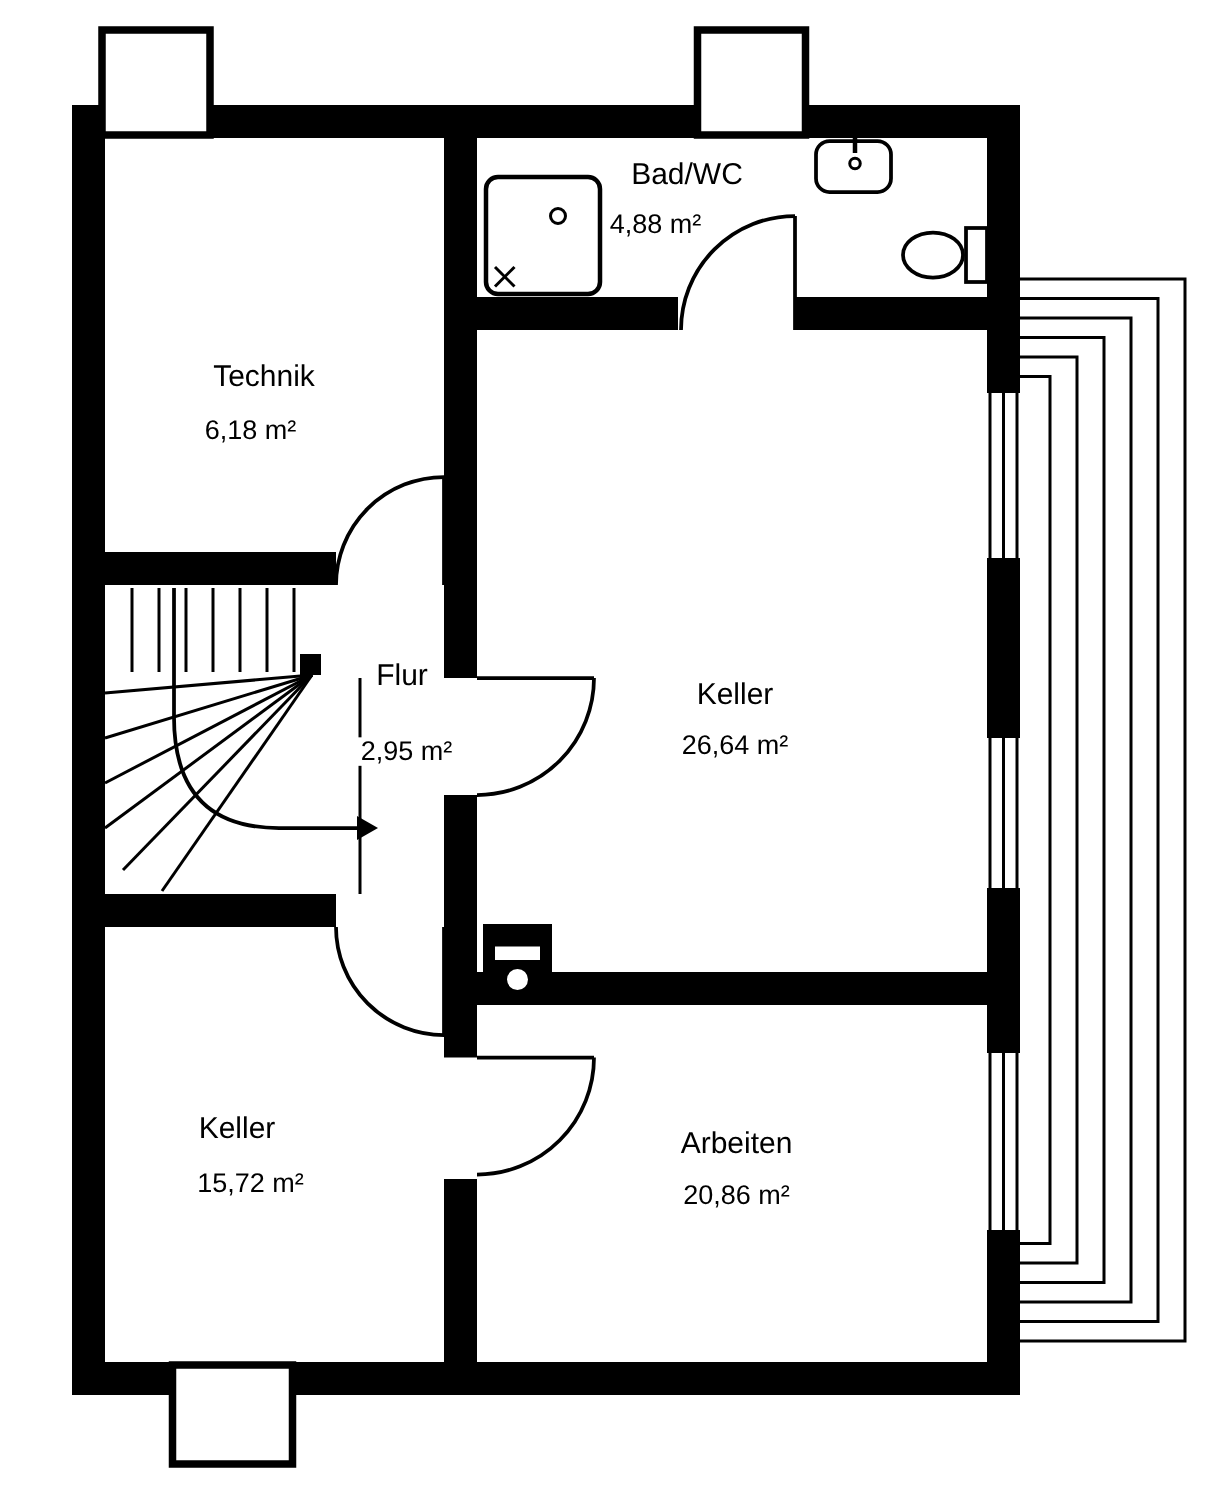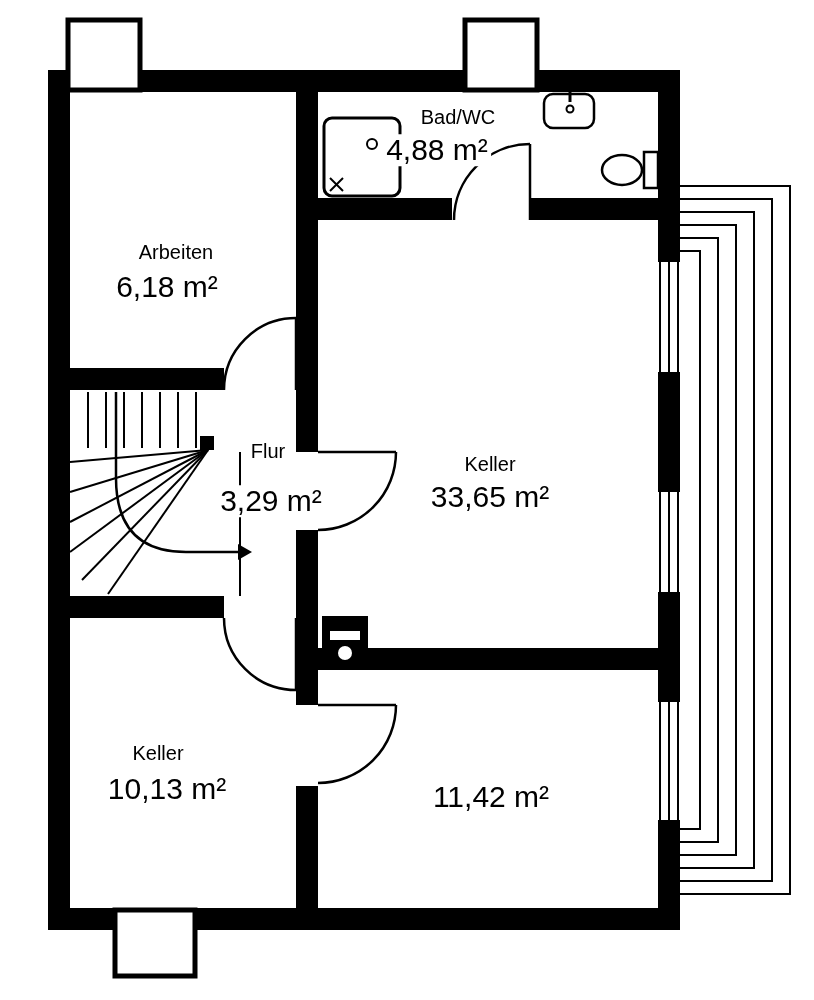--- a/index.html
+++ b/index.html
@@ -16,21 +16,21 @@
     position: absolute;
     transform: translate(-50%, -50%);
     white-space: nowrap;
     color: #000000;
     background: #ffffff;
     padding: 0 3px;
     line-height: 1.05;
     text-align: center;
   }
   .room-label.name { font-size: 20px; text-align: right; }
-  .room-label.area { font-size: 30px; }
+  .room-label.area { font-size: 18px; }
 </style>
 </head>
 <body>
 
 <div class="plan">
 
   <svg width="814" height="1000" viewBox="0 0 814 1000">
 
     <g fill="#000000">
       <rect x="48" y="70" width="632" height="22"></rect>
@@ -154,27 +154,28 @@
       <g>
         <rect x="644" y="152" width="14" height="36" fill="#ffffff" stroke="#000000" stroke-width="2.5"></rect>
         <ellipse cx="622" cy="170" rx="20" ry="15" fill="#ffffff" stroke="#000000" stroke-width="2.5"></ellipse>
       </g>
     </g>
   </svg>
 
   <div class="room-label name" style="left:458px; top:117px">Bad/WC</div>
   <div class="room-label area" style="left:437px; top:150px">4,88 m²</div>
 
-  <div class="room-label name" style="left:176px; top:252px">Arbeiten</div>
+  <div class="room-label name" style="left:176px; top:252px">Technik</div>
   <div class="room-label area" style="left:167px; top:287px">6,18 m²</div>
 
   <div class="room-label name" style="left:490px; top:464px">Keller</div>
-  <div class="room-label area" style="left:490px; top:497px">33,65 m²</div>
+  <div class="room-label area" style="left:490px; top:497px">26,64 m²</div>
 
   <div class="room-label name" style="left:268px; top:451px">Flur</div>
-  <div class="room-label area" style="left:271px; top:501px">3,29 m²</div>
+  <div class="room-label area" style="left:271px; top:501px">2,95 m²</div>
 
   <div class="room-label name" style="left:158px; top:753px">Keller</div>
-  <div class="room-label area" style="left:167px; top:789px">10,13 m²</div>
+  <div class="room-label area" style="left:167px; top:789px">15,72 m²</div>
 
-  <div class="room-label area" style="left:491px; top:797px">11,42 m²</div>
+  <div class="room-label name" style="left:491px; top:763px">Arbeiten</div>
+  <div class="room-label area" style="left:491px; top:797px">20,86 m²</div>
 
 </div>
 
 </body></html>

